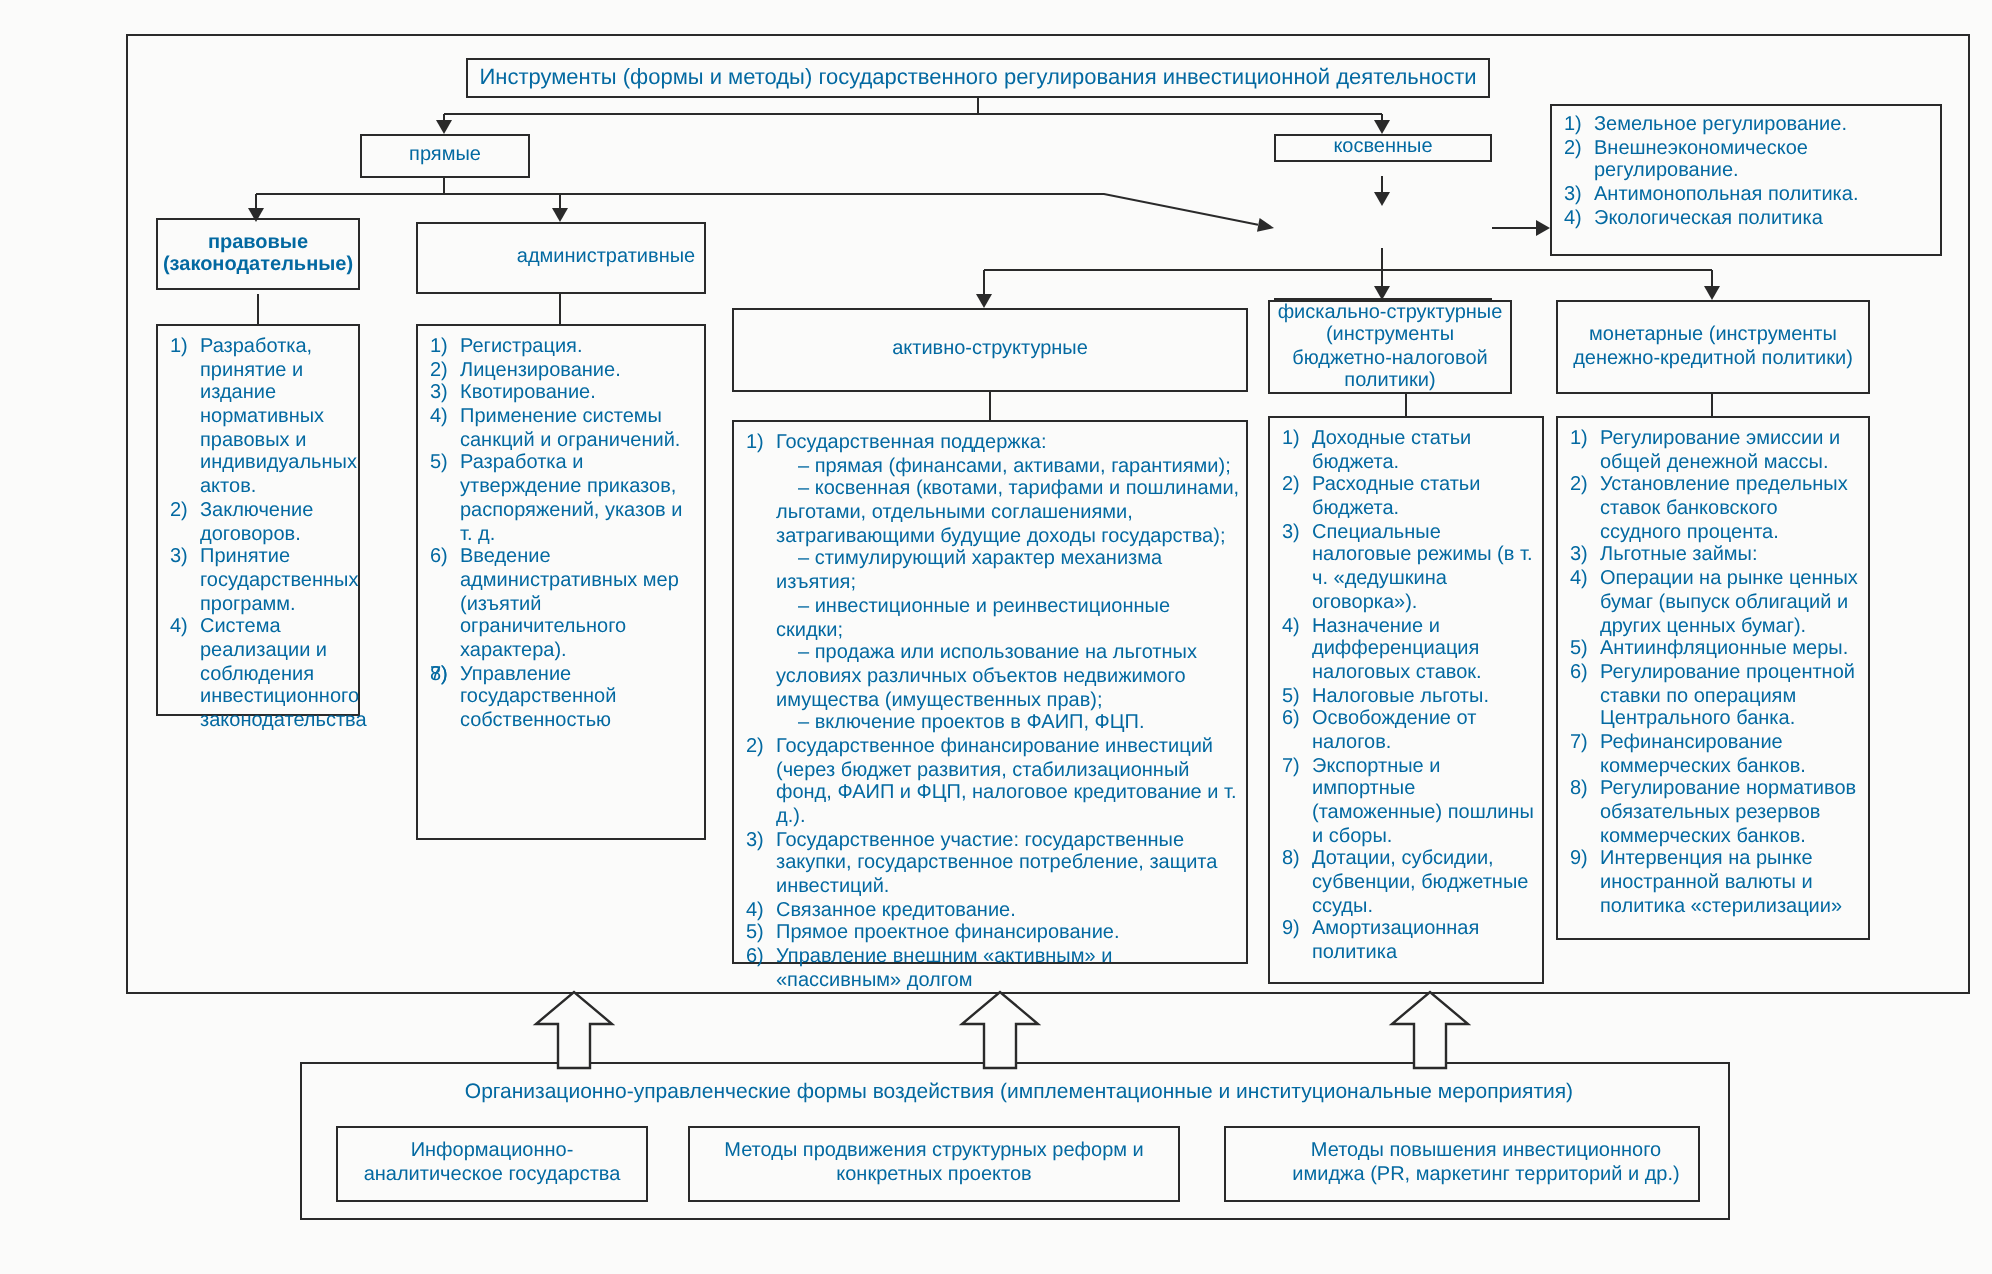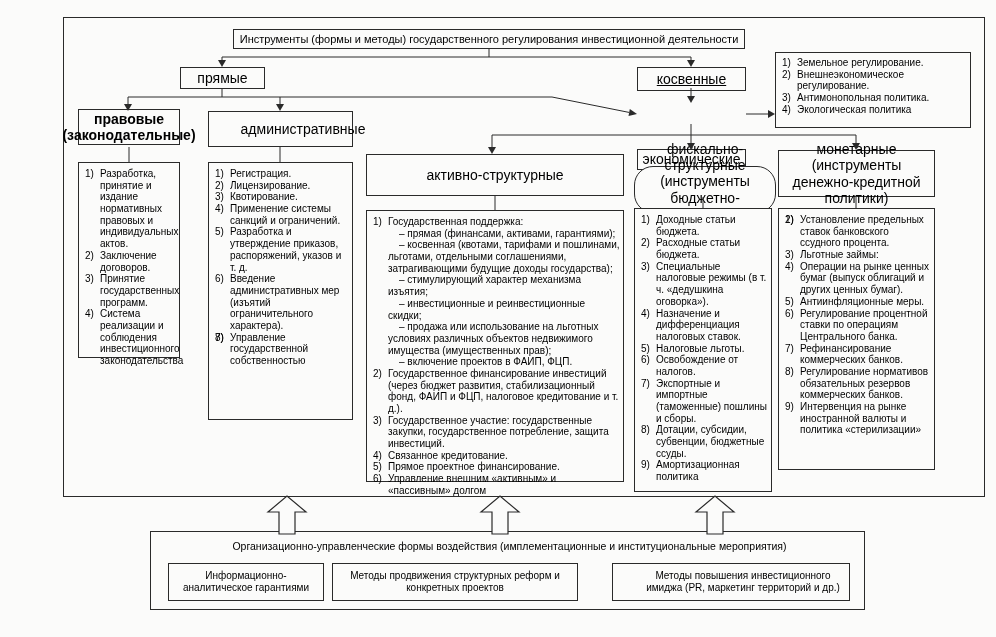--- a/index.html
+++ b/index.html
@@ -1,47 +1,47 @@
 <!DOCTYPE html>
 <html><head>
 <meta charset="utf-8">
 <style>
   html,body{margin:0;padding:0;background:#fbfbfa;}
   .page{position:relative;width:996px;height:637px;background:#fbfbfa;
-        font-family:"Liberation Sans","DejaVu Sans",sans-serif;color:#000000;overflow:hidden;}
+        font-family:"Liberation Sans","DejaVu Sans",sans-serif;color:#0369a1;overflow:hidden;}
   .box{position:absolute;border:1px solid #2a2a2a;background:#fbfbfa;box-sizing:border-box;}
   .hdr{display:flex;align-items:center;justify-content:center;text-align:center;
-       font-size:14px;line-height:1.15;padding:1px 3px;}
+       font-size:10px;line-height:1.15;padding:1px 3px;}
   .list{font-size:10px;line-height:1.17;padding:5px 3px 4px 5px;}
   .li{position:relative;padding-left:16px;}
   .li .n{position:absolute;left:1px;top:0;}
   .li .sub{text-indent:11px;}
   
   #outer{left:63px;top:17px;width:922px;height:480px;}
   #titleBox{left:233px;top:29px;width:512px;height:20px;font-size:11px;}
   #directBox{left:180px;top:67px;width:85px;height:22px;}
-  #indirectBox{left:637px;top:67px;width:109px;height:24px;text-decoration:underline;}
+  #indirectBox{left:637px;top:67px;width:109px;height:14px;}
   #economicBox{left:637px;top:103px;width:109px;height:21px;margin-top:46px;}
   #sideBox{left:775px;top:52px;width:196px;height:76px;padding-top:4px;}
   #legalHdr{left:78px;top:109px;width:102px;height:36px;font-weight:bold;}
   #adminHdr{left:208px;top:111px;width:145px;height:36px;padding-left:48px;}
   #activeHdr{left:366px;top:154px;width:258px;height:42px;}
-  #fiscalHdr{left:634px;top:166px;width:142px;height:47px;border-radius:19px;}
+  #fiscalHdr{left:634px;top:150px;width:122px;height:47px;}
   #monetaryHdr{left:778px;top:150px;width:157px;height:47px;}
   #legalList{left:78px;top:162px;width:102px;height:196px;}
   #adminList{left:208px;top:162px;width:145px;height:258px;}
   #activeList{left:366px;top:210px;width:258px;height:272px;}
   #fiscalList{left:634px;top:208px;width:138px;height:284px;}
   #monetaryList{left:778px;top:208px;width:157px;height:262px;}
   #orgBox{left:150px;top:531px;width:715px;height:79px;}
   #orgTitle{position:absolute;left:4px;right:0;top:8px;text-align:center;font-size:10.5px;}
   .org-sub{position:absolute;top:563px;display:flex;align-items:center;justify-content:center;
            text-align:center;font-size:10px;line-height:1.2;height:38px;padding:1px 4px;}
   #orgBox1{left:168px;width:156px;}
-  #orgBox2{left:332px;width:246px;}
+  #orgBox2{left:344px;width:246px;}
   #orgBox3{left:612px;width:238px;padding-left:28px;}
   #wires{position:absolute;left:0;top:0;width:996px;height:637px;pointer-events:none;}
 </style>
 </head>
 <body>
 
 <div class="page">
 
   <div class="box" id="outer"></div>
 
@@ -205,20 +205,21 @@
         <div class="t">Дотации, субсидии, субвенции, бюджетные ссуды.</div>
       </div>
       <div class="li">
         <span class="n">9)</span>
         <div class="t">Амортизационная политика</div>
       </div>
     </div>
   <div class="box list" id="monetaryList">
       <div class="li">
         <span class="n">1)</span>
+        <div class="t">Регулирование эмиссии и общей денежной массы.</div>
       </div>
       <div class="li">
         <span class="n">2)</span>
         <div class="t">Установление предельных ставок банковского ссудного процента.</div>
       </div>
       <div class="li">
         <span class="n">3)</span>
         <div class="t">Льготные займы:</div>
       </div>
       <div class="li">
@@ -244,21 +245,21 @@
       <div class="li">
         <span class="n">9)</span>
         <div class="t">Интервенция на рынке иностранной валюты и политика «стерилизации»</div>
       </div>
     </div>
 
   <div class="box" id="orgBox">
     <div id="orgTitle">Организационно-управленческие формы воздействия (имплементационные и институциональные мероприятия)</div>
   </div>
   <div class="box org-sub" id="orgBox1">
-    <span>Информационно-аналитическое гарантиями</span>
+    <span>Информационно-аналитическое государства</span>
   </div>
   <div class="box org-sub" id="orgBox2">
     <span>Методы продвижения структурных реформ и конкретных проектов</span>
   </div>
   <div class="box org-sub" id="orgBox3">
     <span>Методы повышения инвестиционного имиджа (PR, маркетинг территорий и др.)</span>
   </div>
 
   <svg id="wires" viewBox="0 0 996 637" xmlns="http://www.w3.org/2000/svg">
     <g stroke="#2a2a2a" stroke-width="1" fill="none">

